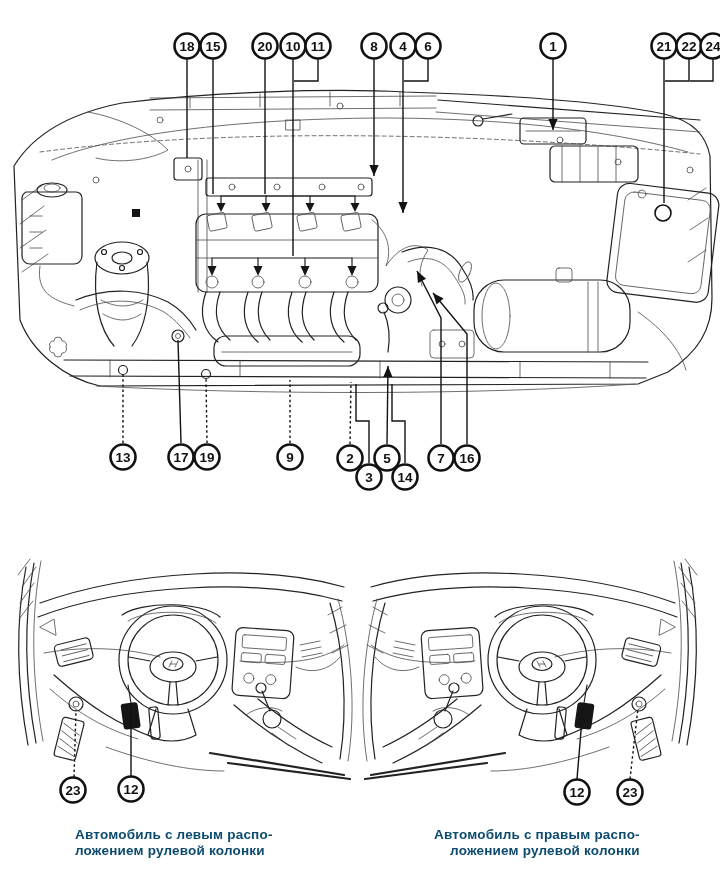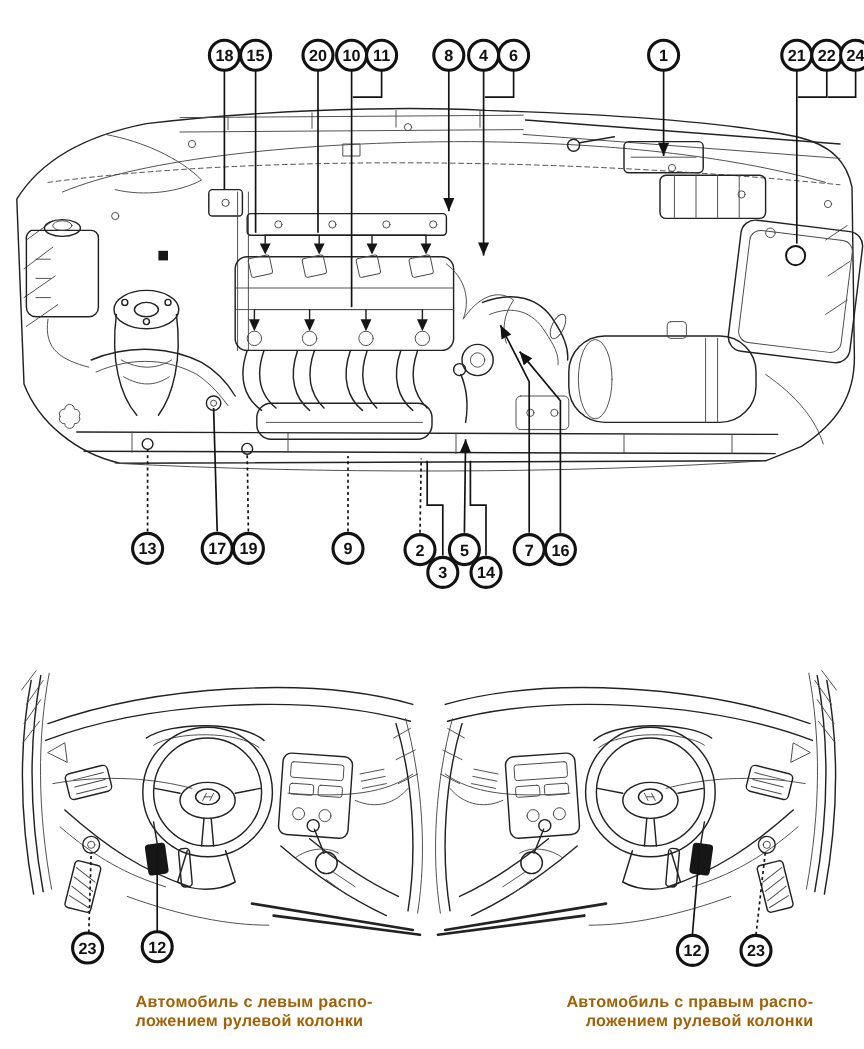--- a/index.html
+++ b/index.html
@@ -1,20 +1,20 @@
 <!DOCTYPE html>
 <html><head>
 <meta charset="utf-8">
 <style>
   html,body{margin:0;padding:0;background:#fff;}
   .page{position:relative;width:720px;height:874px;background:#fff;overflow:hidden;
         font-family:"Liberation Sans",sans-serif;padding-left:39px;}
   .art,.overlay{position:absolute;left:0;top:0;width:720px;height:874px;}
-  .caption{position:absolute;top:827px;color:#a16207;font-weight:bold;
-           font-size:13.5px;line-height:16px;letter-spacing:.2px;margin-left:38px;}
+  .caption{position:absolute;top:827px;color:#0c4a6e;font-weight:bold;
+           font-size:13.5px;line-height:16px;letter-spacing:.2px;}
   .caption-left{left:75px;}
   .caption-right{left:434px;text-align:right;}
   
   .lineart{stroke:#222;fill:none;stroke-width:1.2;stroke-linecap:round;stroke-linejoin:round;}
   .thin{stroke:#4a4a4a;stroke-width:.8;}
   .heavy{stroke-width:2.2;}
   .fill{fill:#161616;stroke:none;}
   
   .leader{fill:none;stroke:#121212;stroke-width:1.4;}
   .leader.dotted{stroke-dasharray:2.5 2.6;}

